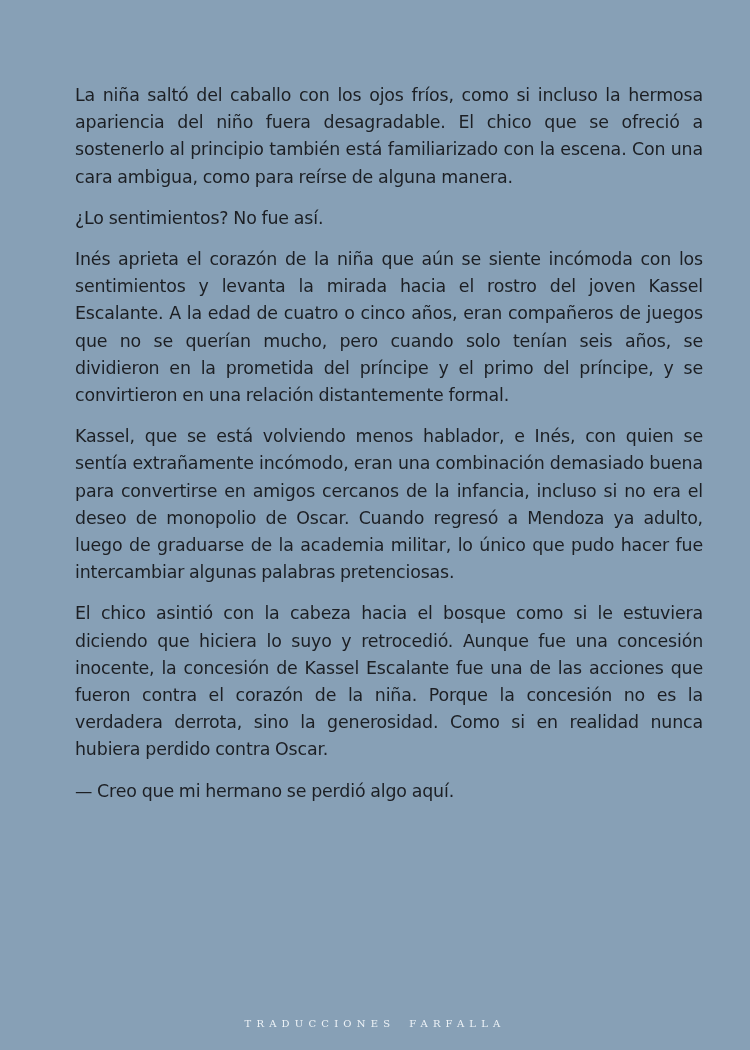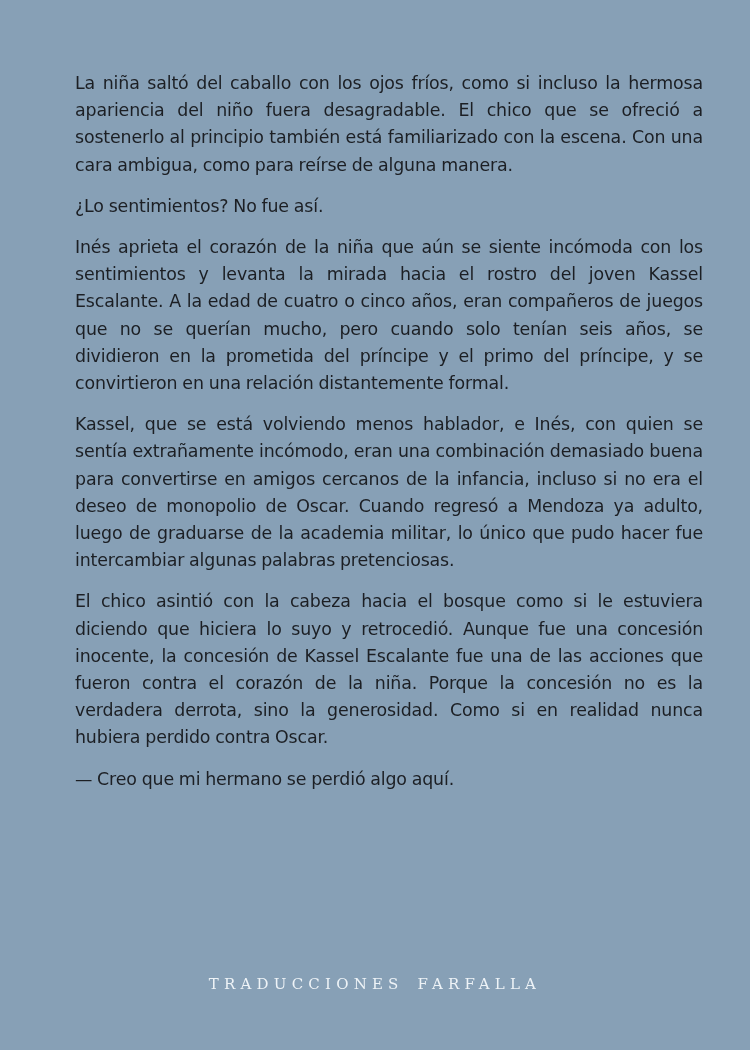--- a/index.html
+++ b/index.html
@@ -18,32 +18,32 @@
       left: 75px;
       top: 70px;
       width: 628px;
     }
     .para {
       font-family: "DejaVu Sans", sans-serif;
       font-size: 17.4px;
       line-height: 27.2px;
       color: #1c1f24;
       text-align: justify;
-      margin: 0 0 14px 0;
+      margin: 12px 0 14px 0;
       letter-spacing: -0.15px;
       word-spacing: -0.5px;
     }
     .footer {
       position: absolute;
       left: 0;
       width: 750px;
-      top: 975px;
+      top: 1018px;
       text-align: center;
       font-family: "DejaVu Serif", serif;
-      font-size: 15px;
+      font-size: 10px;
       letter-spacing: 5.2px;
       color: #eef3f7;
     }
     .footer .gap {
       display: inline-block;
       width: 14px;
     }
   </style>
 </head>
 <body>

